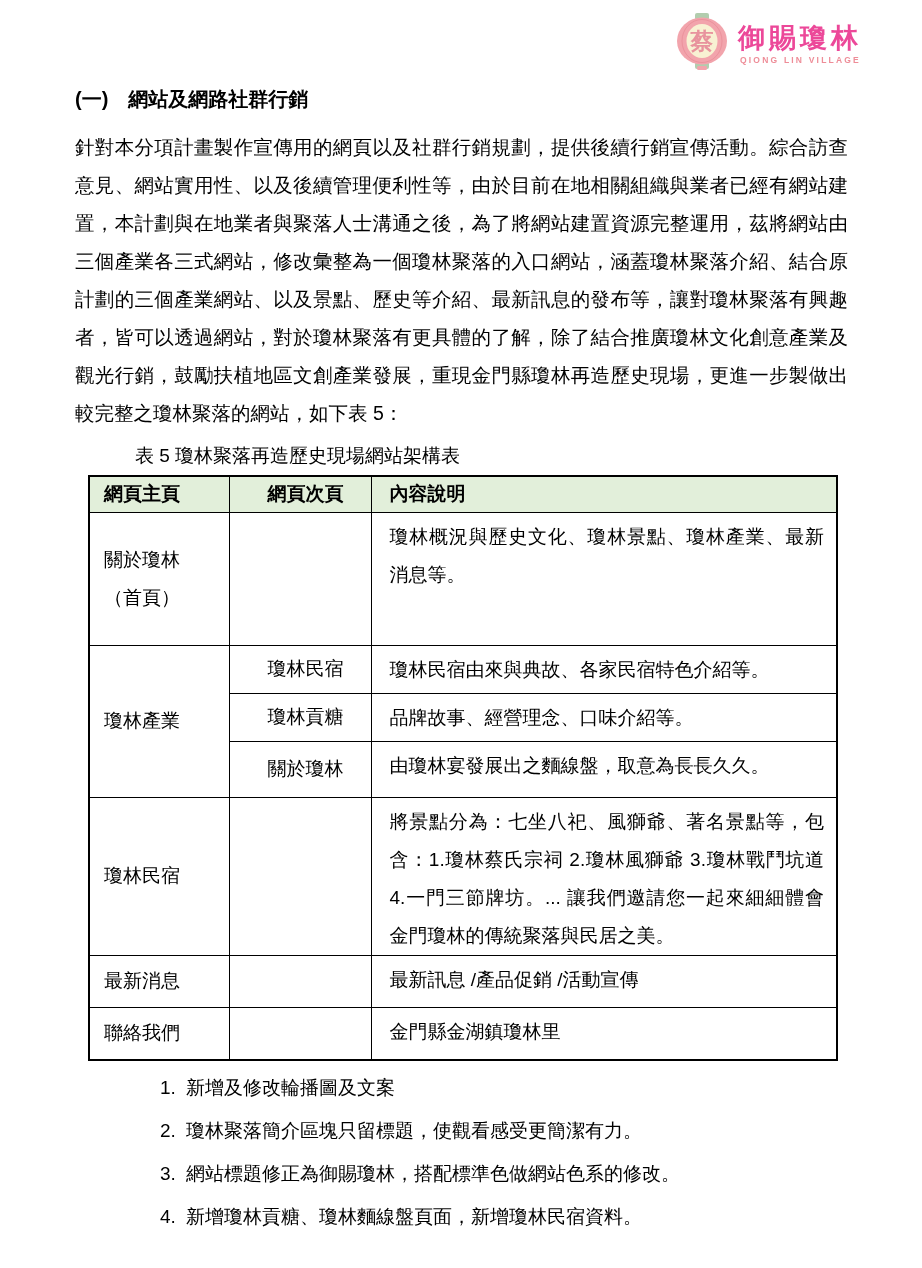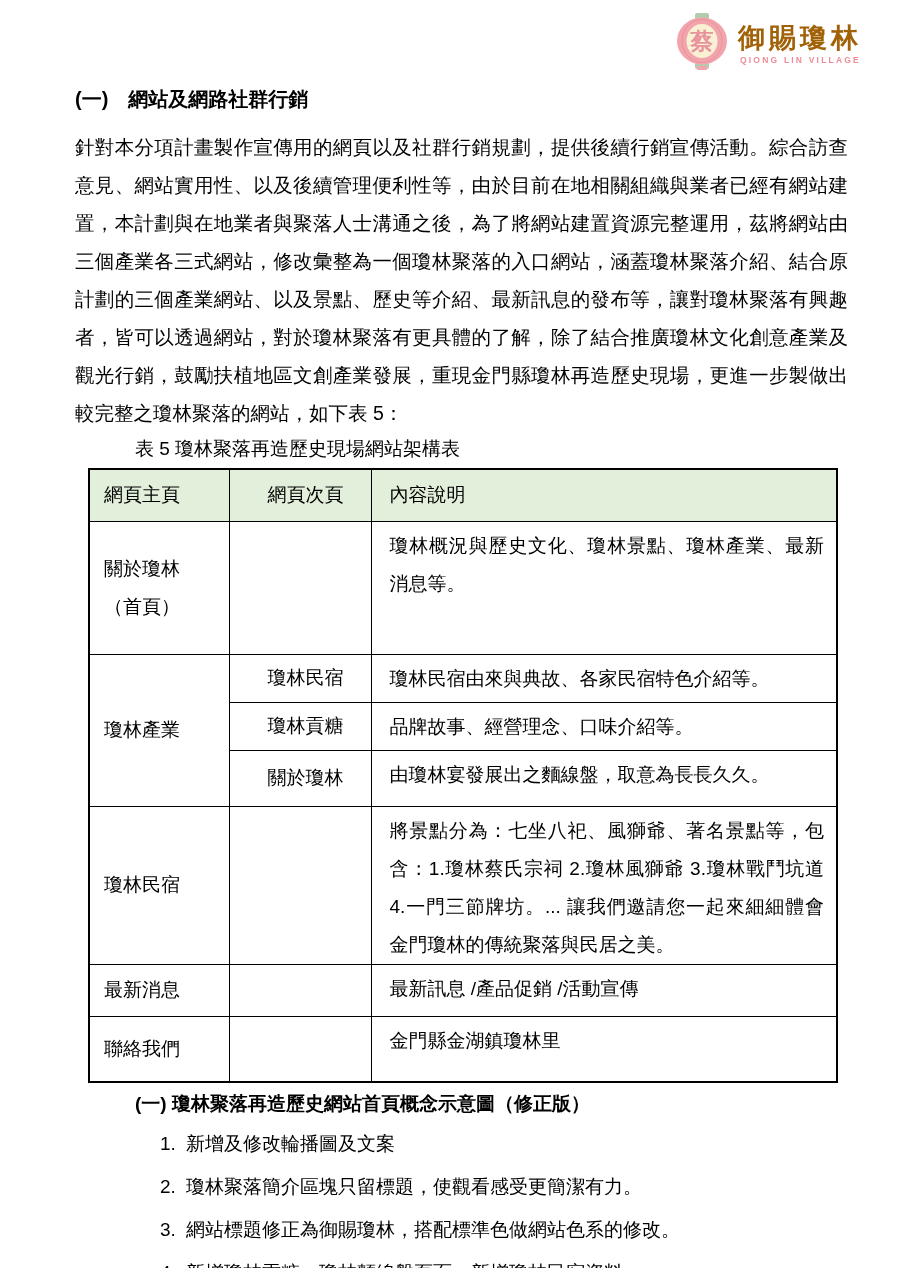--- a/index.html
+++ b/index.html
@@ -13,21 +13,21 @@
   }
   .page { position: relative; width: 922px; height: 1268px; background:#fff; }
 
   
   .logo {
     position: absolute; top: 12px; right: 60px;
     display: flex; align-items: center; gap: 9px;
   }
   .logo-text { display: flex; flex-direction: column; align-items: flex-start; }
   .brand-name {
-    font-size: 27px; font-weight: bold; color: #a16207;
+    font-size: 27px; font-weight: bold; color: #ec4899;
     letter-spacing: 4px; line-height: 32px;
   }
   .brand-sub {
     font-size: 8.5px; font-weight: bold; color: #ee8d98;
     letter-spacing: 2.2px; margin-top: 1px; margin-left: 2px;
   }
 
   
   .content { position: absolute; left: 75px; top: 0; width: 773px; }
 
@@ -38,57 +38,57 @@
   }
   .heading .num { margin-right: 20px; }
 
   .paragraph {
     margin-top: 16px;
     font-size: 19.5px; line-height: 38px;
     text-align: justify;
   }
 
   .table-caption {
-    margin-top: 4px; margin-left: 60px;
+    margin-top: 11px; margin-left: 60px;
     font-size: 19px; line-height: 26px;
   }
 
   table.site-table {
     margin-top: 6px; margin-left: 13px;
     border-collapse: collapse;
     width: 748px;
     table-layout: fixed;
     border: 2px solid #000;
   }
   table.site-table th, table.site-table td {
     border: 1px solid #000;
     font-size: 19px;
   }
   table.site-table col.c1 { width: 140px; }
   table.site-table col.c2 { width: 142px; }
   table.site-table col.c3 { width: 466px; }
   table.site-table th {
     background: #e2efda;
-    font-weight: normal;
+    font-weight: bold;
     text-align: left;
-    height: 52px;
+    height: 36px;
     vertical-align: middle;
   }
   th.h1, td.c1 { padding-left: 14px; }
   th.h2, td.c2 { padding-left: 38px; }
   th.h3, td.c3 { padding-left: 18px; padding-right: 12px; margin-left: 27px; }
   td.c1, td.c2 { vertical-align: middle; line-height: 38px; }
   td.c3 { vertical-align: top; padding-top: 5px; line-height: 38px; text-align: justify; }
   tr.row-about  { height: 133px; }
   tr.row-minsu  { height: 48px; }
   tr.row-gong   { height: 48px; }
   tr.row-mian   { height: 56px; }
   tr.row-scenic { height: 153px; }
   tr.row-news   { height: 52px; }
-  tr.row-contact{ height: 66px; }
+  tr.row-contact{ height: 53px; }
 
   .subheading {
     margin-top: 8px; margin-left: 60px;
     font-size: 19px; font-weight: bold; line-height: 26px;
   }
 
   .num-list { margin-top: 14px; margin-left: 85px; }
   .num-item { display: flex; margin-bottom: 17px; font-size: 19px; line-height: 26px; }
   .num-item .n { width: 26px; flex: 0 0 26px; }
 </style>
@@ -171,21 +171,20 @@
           <td class="c3">最新訊息  /產品促銷  /活動宣傳</td>
         </tr>
         <tr class="row-contact">
           <td class="c1">聯絡我們</td>
           <td class="c2"></td>
           <td class="c3">金門縣金湖鎮瓊林里</td>
         </tr>
       </tbody>
     </table>
 
-    <div class="subheading">(一) 瓊林聚落再造歷史網站首頁概念示意圖（修正版）</div>
 
     <div class="num-list">
       <div class="num-item">
         <span class="n">1.</span>
         <span>新增及修改輪播圖及文案</span>
       </div>
       <div class="num-item">
         <span class="n">2.</span>
         <span>瓊林聚落簡介區塊只留標題，使觀看感受更簡潔有力。</span>
       </div>

